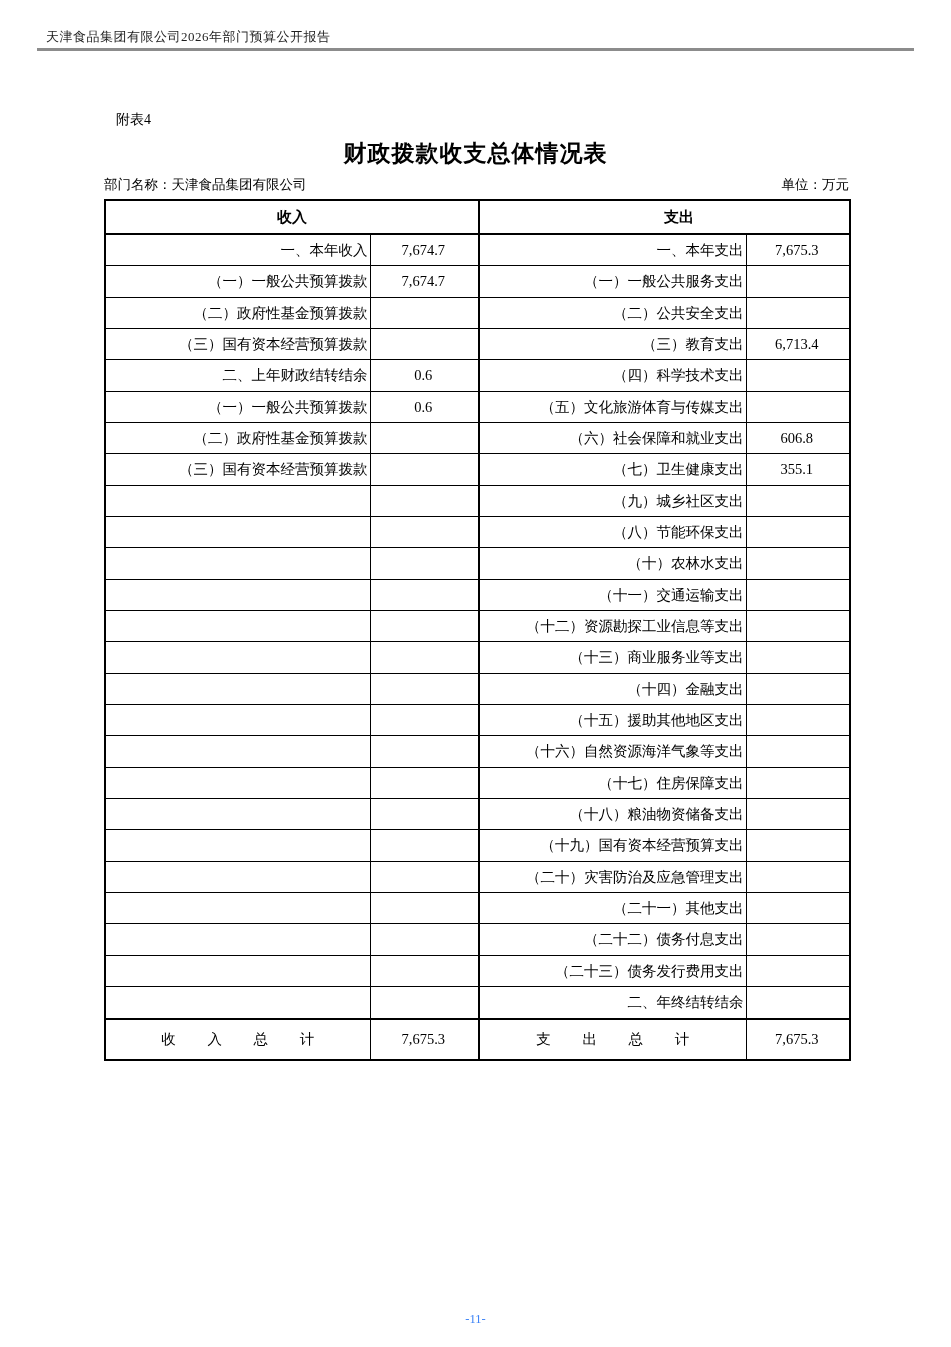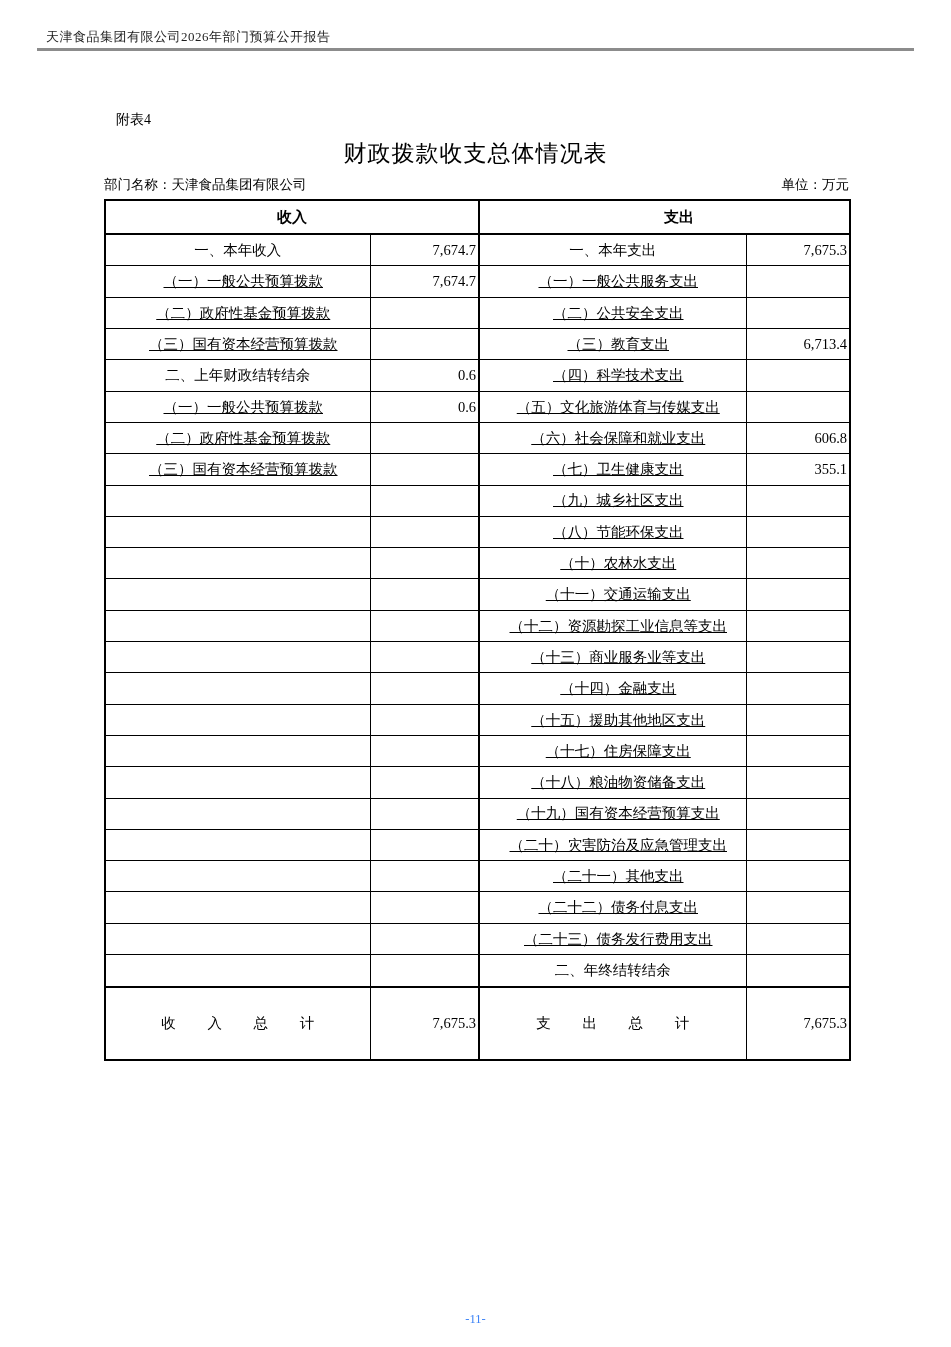--- a/index.html
+++ b/index.html
@@ -41,21 +41,21 @@
     font-size: 14px;
     margin-left: 12px;
   }
   .table-title {
     position: absolute;
     left: 0;
     top: 138px;
     width: 951px;
     text-align: center;
     font-size: 23px;
-    font-weight: 400;
+    font-weight: 700;
     letter-spacing: 1px;
     font-family: "Liberation Sans", "DejaVu Sans", sans-serif;
   }
   .meta-row {
     position: absolute;
     left: 104px;
     top: 176px;
     width: 745px;
     display: flex;
     justify-content: space-between;
@@ -89,43 +89,42 @@
     font-size: 15px;
     font-weight: 700;
     text-align: center;
     border-bottom: 2px solid #000;
   }
   .budget-table td {
     font-size: 14.5px;
     line-height: 1;
   }
   .budget-table td.item {
-    text-align: center;
+    text-align: right;
     padding: 4px 2px;
   }
   .budget-table td.item.indent {
     padding-left: 13px;
-    text-decoration: underline;
   }
   .budget-table td.val {
-    text-align: right;
+    text-align: center;
     padding: 0 2px 0 0;
   }
   .budget-table .expense {
     border-left: 2px solid #000;
     padding-left: 30px;
   }
   .budget-table tr.total-row td {
     border-top: 2px solid #000;
     height: 29px;
   }
   .budget-table td.total-label {
     text-align: center;
     word-spacing: 28px;
-    padding: 12px;
+    padding: 0;
   }
   .page-number {
     position: absolute;
     left: 0;
     top: 1312px;
     width: 951px;
     text-align: center;
     font-size: 12.5px;
     color: #3b82f6;
   }
@@ -252,20 +251,26 @@
         </tr>
         <tr>
           <td class="item"></td>
           <td class="val"></td>
           <td class="item expense indent">（十五）援助其他地区支出</td>
           <td class="val"></td>
         </tr>
         <tr>
           <td class="item"></td>
           <td class="val"></td>
+          <td class="item expense indent">（十六）自然资源海洋气象等支出</td>
+          <td class="val"></td>
+        </tr>
+        <tr>
+          <td class="item"></td>
+          <td class="val"></td>
           <td class="item expense indent">（十七）住房保障支出</td>
           <td class="val"></td>
         </tr>
         <tr>
           <td class="item"></td>
           <td class="val"></td>
           <td class="item expense indent">（十八）粮油物资储备支出</td>
           <td class="val"></td>
         </tr>
         <tr>

